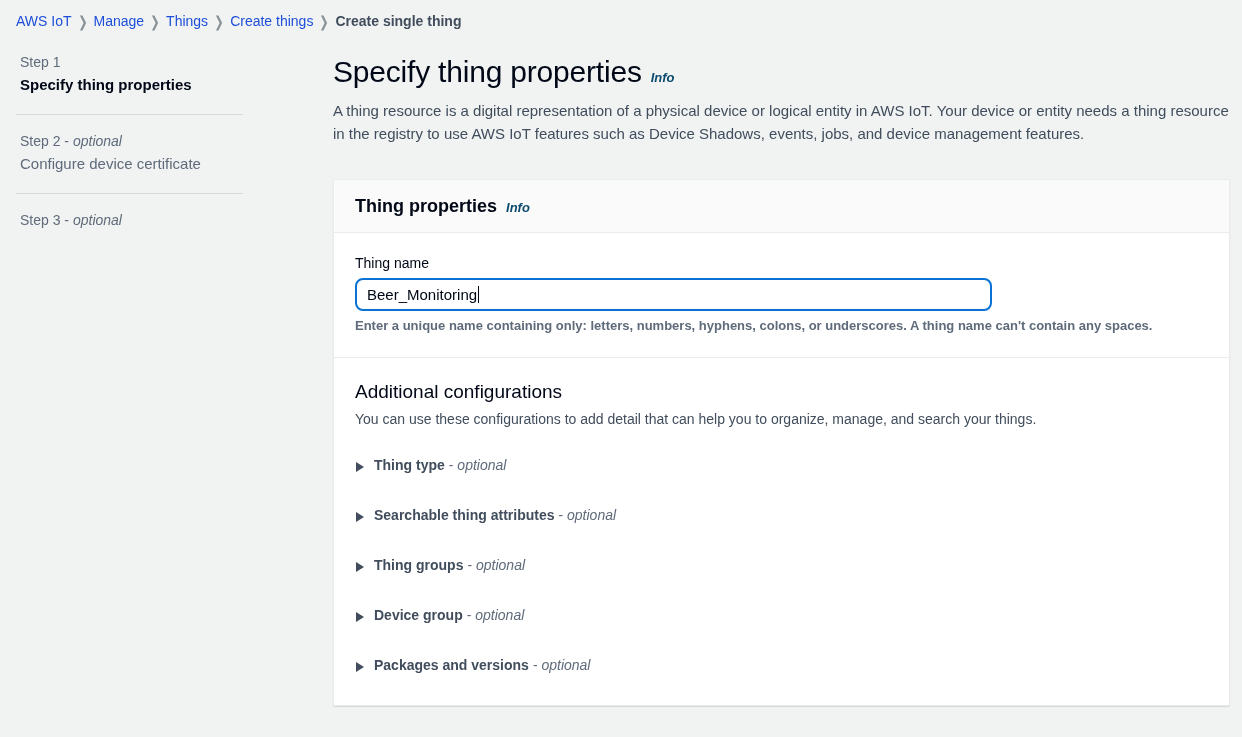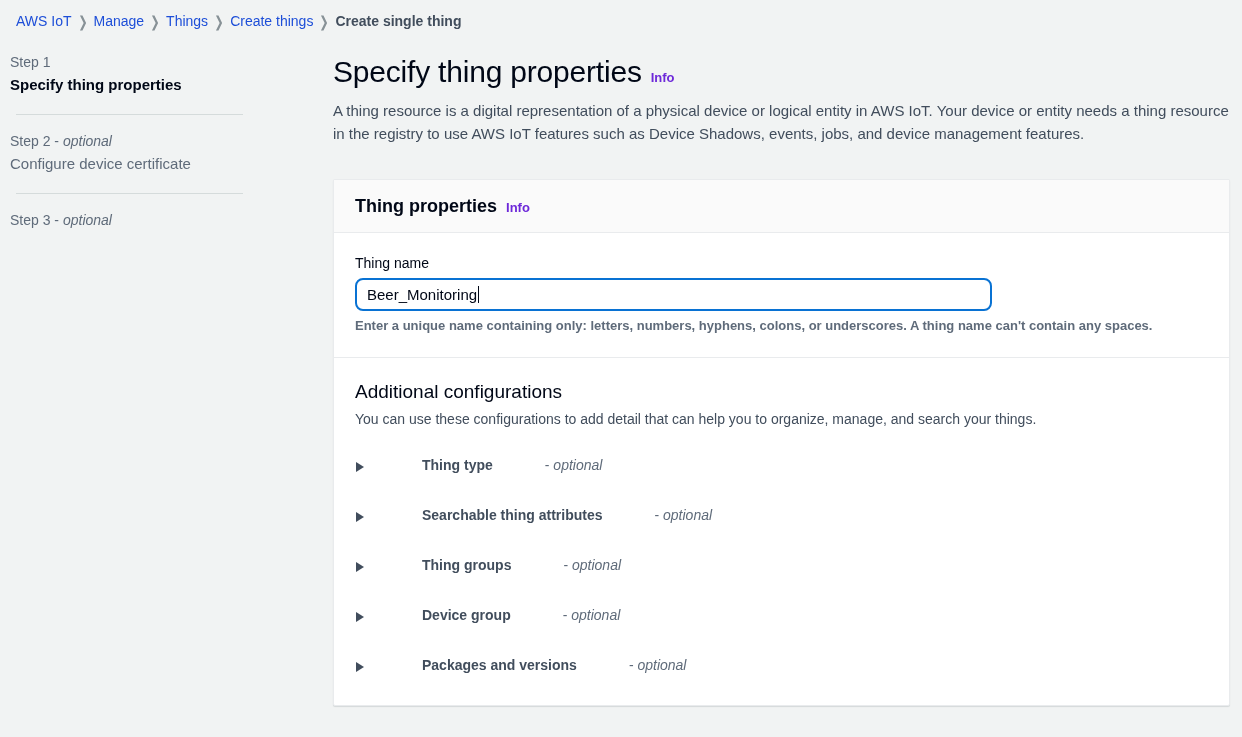--- a/index.html
+++ b/index.html
@@ -48,21 +48,21 @@
   }
 
   
   .sidebar {
     position: absolute;
     left: 0;
     top: 52px;
     width: 300px;
   }
   .step {
-    padding: 0 10px;
+    padding: 0 20px;
   }
   .step-label {
     font-size: 14px;
     color: #5f6b7a;
     line-height: 20px;
     margin-bottom: 2px;
   }
   .step-label em {
     font-style: italic;
   }
@@ -98,23 +98,24 @@
     margin: 0;
     font-size: 30px;
     font-weight: normal;
     line-height: 40px;
     color: #000716;
     letter-spacing: -0.2px;
   }
   .info-link {
     font-size: 13px;
     font-weight: bold;
-    color: #6d28d9;
+    color: #0c4a6e;
     text-decoration: none;
     cursor: pointer;
+    font-style: italic;
   }
   .page-desc {
     margin-top: 7px;
     font-size: 15px;
     line-height: 23px;
     color: #414d5c;
     max-width: 900px;
   }
 
   
@@ -210,21 +211,20 @@
   .expandables {
     margin-top: 22px;
   }
   .expandable {
     display: flex;
     align-items: center;
     padding: 4px 0;
     margin-bottom: 22px;
     cursor: pointer;
     width: fit-content;
-    gap: 48px;
   }
   .expandable:last-child {
     margin-bottom: 6px;
   }
   .tri-icon {
     width: 10px;
     height: 12px;
     margin-right: 9px;
     flex: 0 0 auto;
     display: inline-block;

